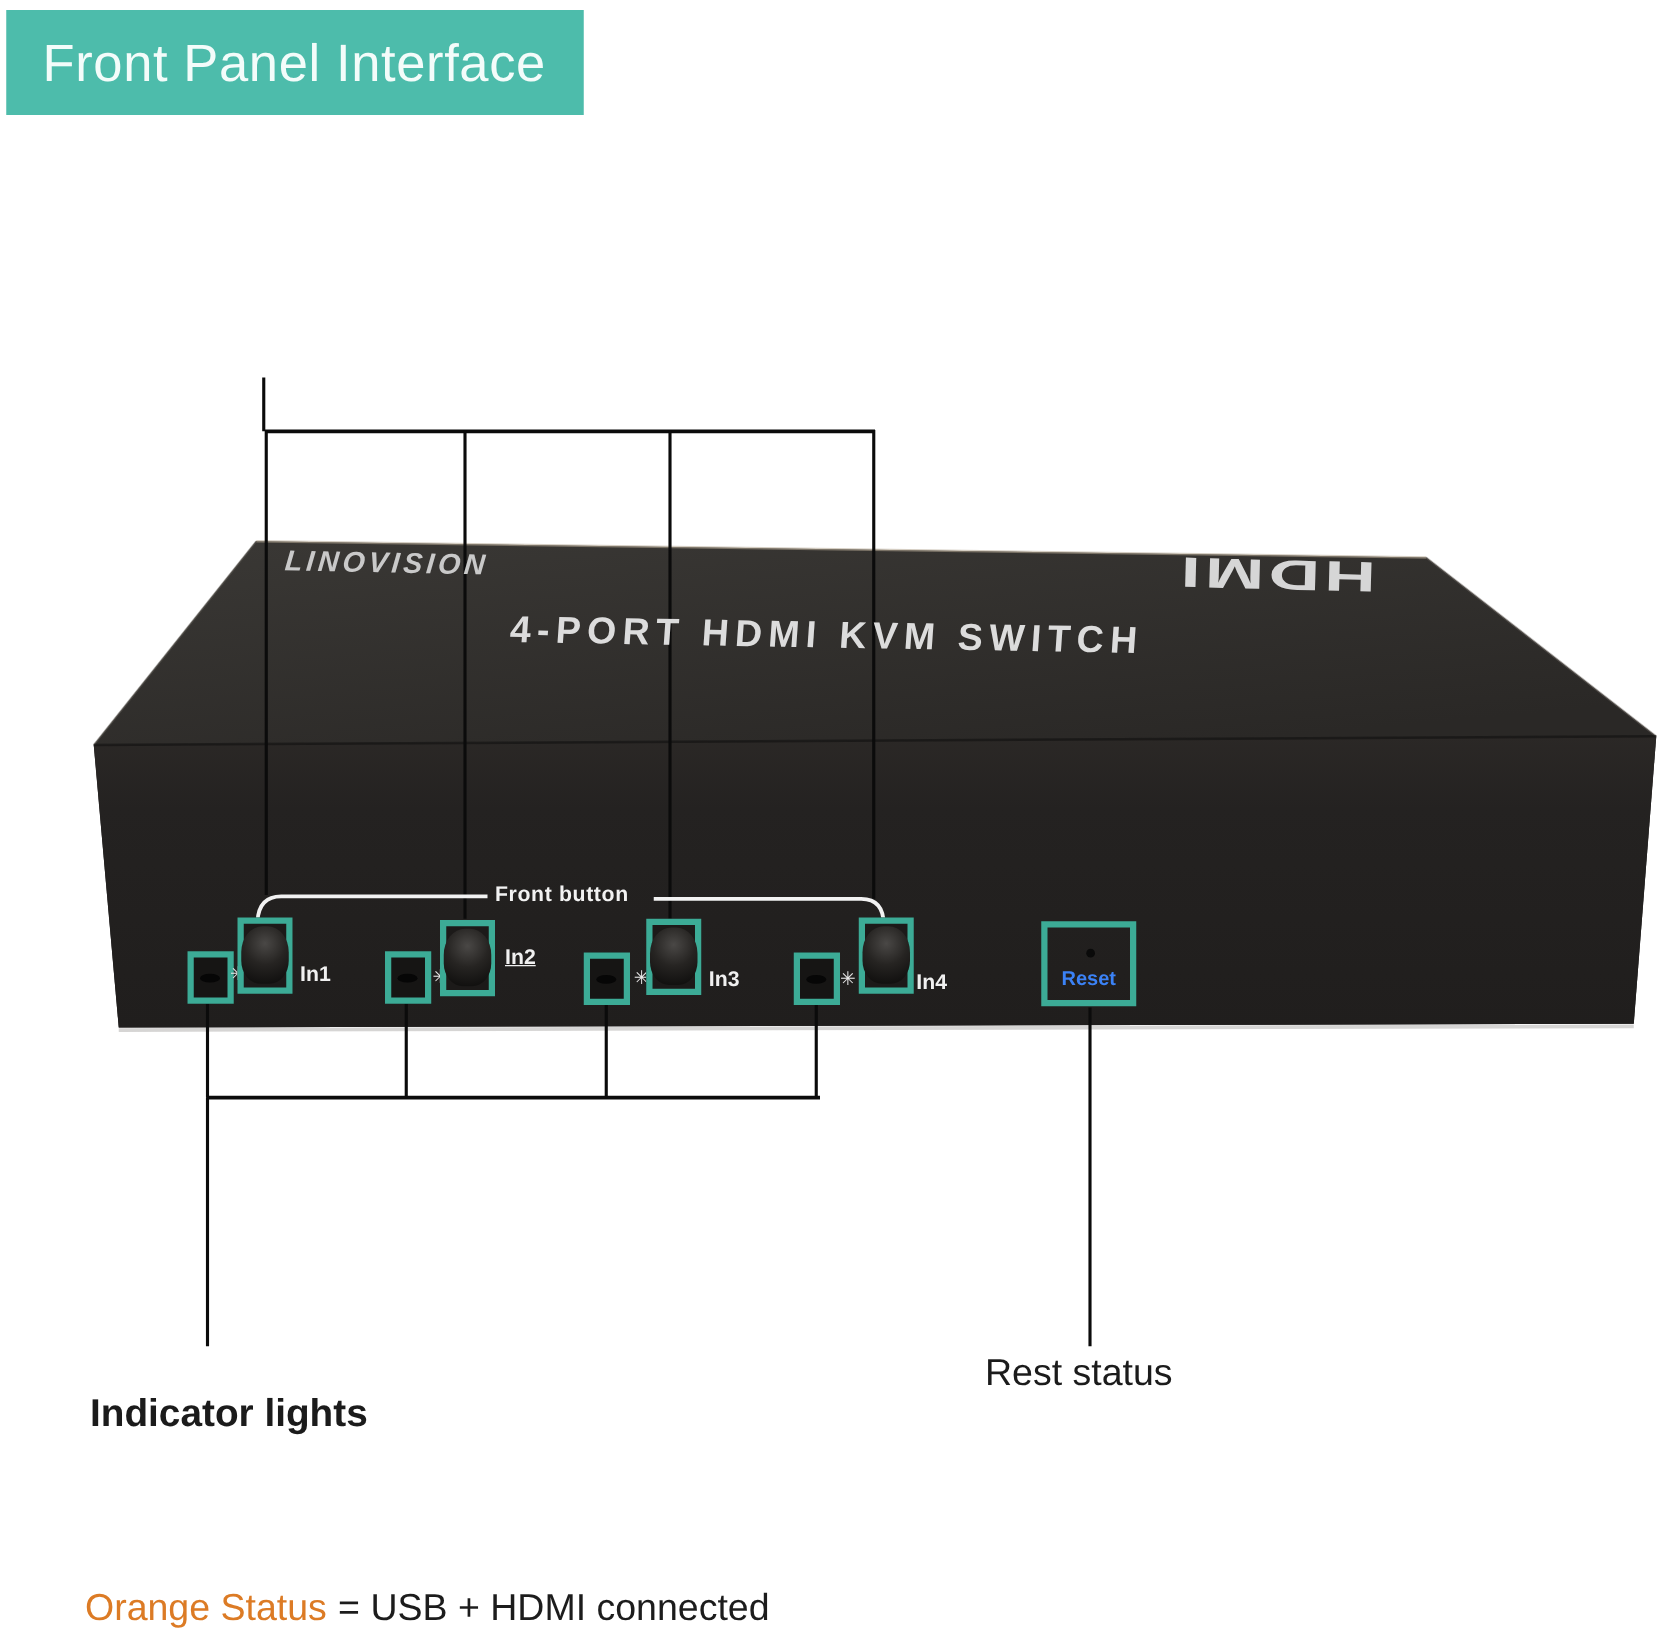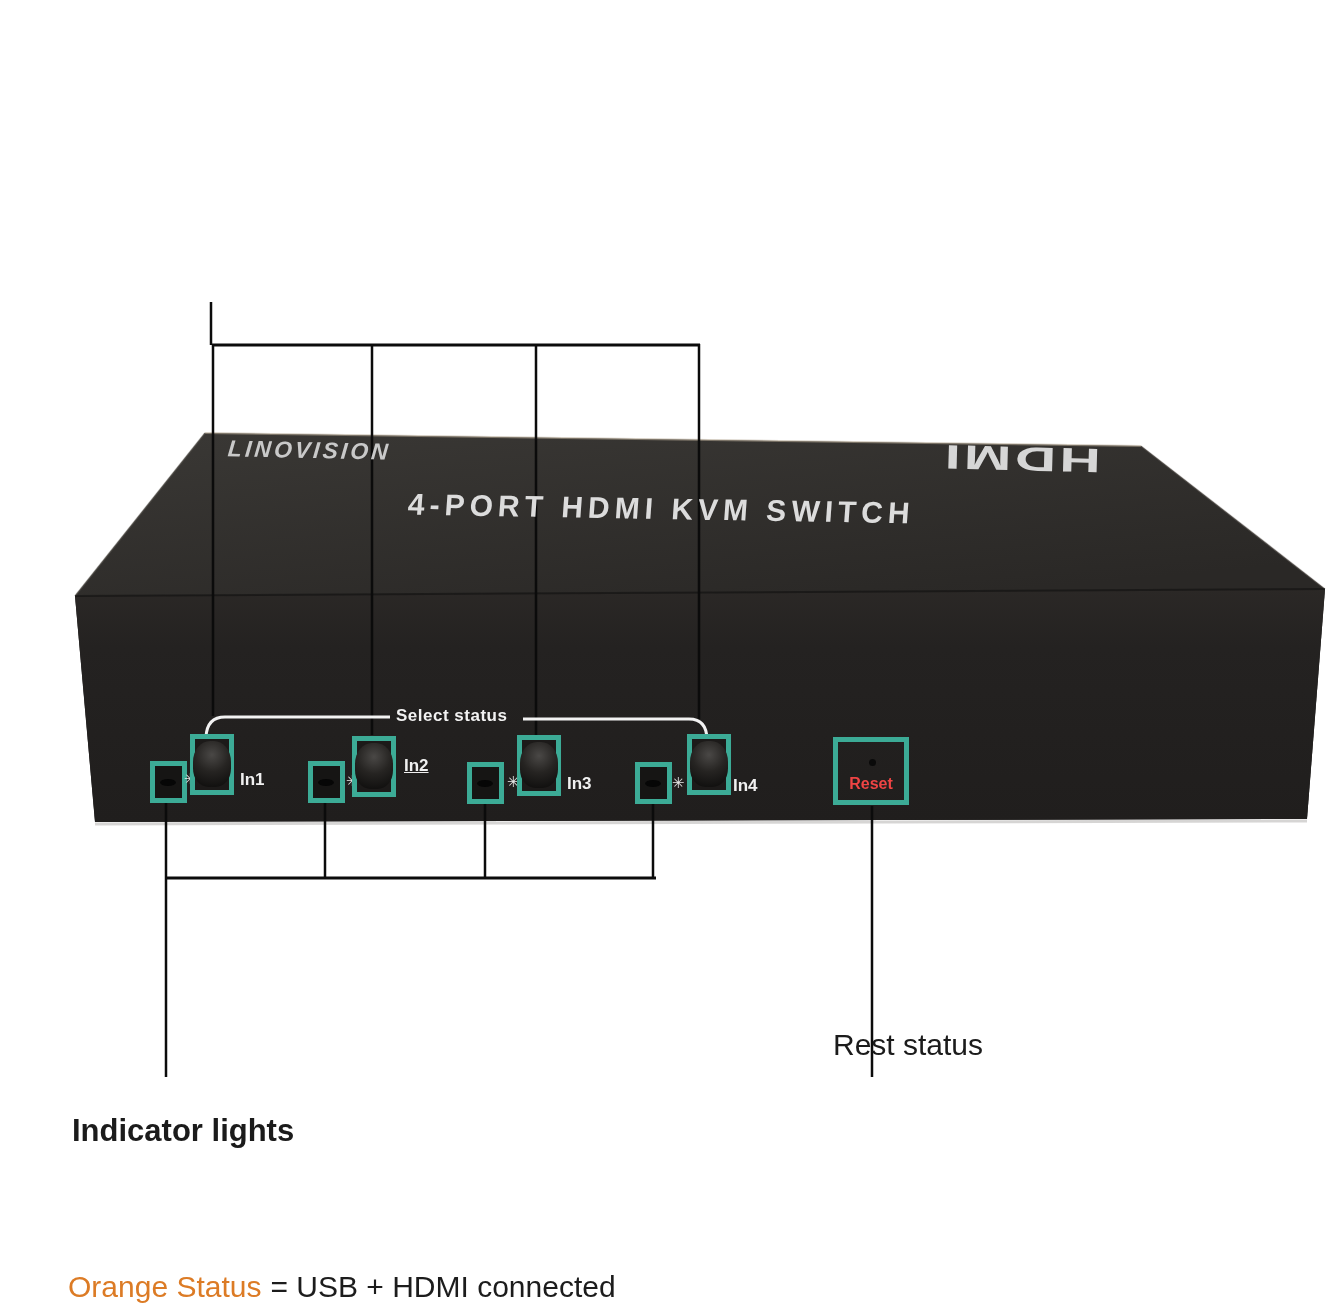--- a/index.html
+++ b/index.html
@@ -8,21 +8,21 @@
   .abs{position:absolute;}
 
   
   #banner{left:5px;top:8px;width:462px;height:84px;background:#4dbcab;}
   #banner-title{left:29px;top:0;height:84px;line-height:86px;font-size:42px;color:#f3fcfa;letter-spacing:.5px;}
 
   
   .ann{color:#1b1b1b;white-space:nowrap;}
   #select-buttons-label{left:38px;top:264px;font-size:33px;}
   #indicator-lights-label{left:72px;top:1081px;font-size:31px;font-weight:bold;margin-top:32px;}
-  #rest-status-label{left:788px;top:1028px;font-size:30px;margin-left:45px;}
+  #rest-status-label{left:788px;top:1082px;font-size:30px;}
   .status-row{font-size:30px;white-space:nowrap;}
   .status-desc{color:#1c1c1c;margin-left:9px;}
 
   
   #lines{left:0;top:0;}
 
   
   #brand{left:228px;top:437px;font-size:23px;font-weight:bold;font-style:italic;
          color:#c9c9c9;letter-spacing:3px;transform:rotate(1.2deg) skewX(-4deg);white-space:nowrap;}
   #model{left:408px;top:492px;font-size:30px;font-weight:bold;color:#dcdcdc;
@@ -35,27 +35,30 @@
   .led{width:27px;height:32px;border:5px solid #3cab96;background:#161514;}
   .led-dot{position:absolute;left:5px;top:13px;width:16px;height:7px;border-radius:50%;background:#060606;}
   .btn{width:34px;height:51px;border:5px solid #3cab96;background:#1c1a19;}
   .btn-cap{position:absolute;left:-2px;top:2px;width:38px;height:46px;border-radius:45% 45% 40% 40%;
            background:radial-gradient(circle at 50% 30%, #4a4846 0%, #262422 45%, #121110 85%);}
   .spark{color:#e8e8e8;font-size:15px;white-space:nowrap;}
   .port-label{color:#f0f0f0;font-size:17px;font-weight:bold;white-space:nowrap;}
   #select-button-label{left:396px;top:706px;color:#f2f2f2;font-size:17px;font-weight:bold;letter-spacing:.5px;white-space:nowrap;}
   #reset-box{left:833px;top:737px;width:66px;height:58px;border:5px solid #3cab96;background:transparent;}
   #reset-dot{position:absolute;left:31px;top:17px;width:7px;height:7px;border-radius:50%;background:#0a0a0a;}
-  #reset-label{position:absolute;left:0;right:0;bottom:7px;text-align:center;color:#ef4444;font-size:16px;font-weight:bold;}
+  #reset-label{position:absolute;left:0;right:0;bottom:7px;text-align:center;color:#3b82f6;font-size:16px;font-weight:bold;}
 </style>
 </head>
 <body>
 
 <div id="stage">
 
+  <div class="abs" id="banner" style="background: rgb(77, 188, 171);">
+    <div class="abs" id="banner-title">Front Panel Interface</div>
+  </div>
 
 
   <svg id="lines" class="abs" width="1333" height="1313" viewBox="0 0 1333 1313">
     <defs>
       <linearGradient id="gTop" x1="0" y1="0" x2="0.7" y2="1">
         <stop offset="0" stop-color="#3a3835"></stop>
         <stop offset="1" stop-color="#2a2826"></stop>
       </linearGradient>
       <linearGradient id="gFront" x1="0" y1="0" x2="0" y2="1">
         <stop offset="0" stop-color="#2b2826"></stop>
@@ -99,21 +102,21 @@
     <g stroke="#f2f2f2" stroke-width="3" fill="none">
       <path d="M206,737 Q207,717 225,717 L390,717"></path>
       <path d="M523,719 L689,719 Q707,719 707,740"></path>
     </g>
   </svg>
 
   <div class="abs" id="brand">LINOVISION</div>
   <div class="abs" id="model">4-PORT HDMI KVM SWITCH</div>
   <div class="abs" id="hdmi-logo">HDMI</div>
 
-  <div class="abs" id="select-button-label">Select status</div>
+  <div class="abs" id="select-button-label">Front button</div>
 
   <div id="panel-ports">
       <div class="abs led" style="left: 150px; top: 761px; border-color: rgb(60, 171, 150);">
         <div class="led-dot"></div>
       </div>
       <div class="abs spark" style="left: 184px; top: 770px;">✳</div>
       <div class="abs btn" style="left: 190px; top: 734px; border-color: rgb(60, 171, 150);">
         <div class="btn-cap"></div>
       </div>
       <div class="abs port-label" style="left: 240px; top: 770px; text-align: center;">In1</div>

